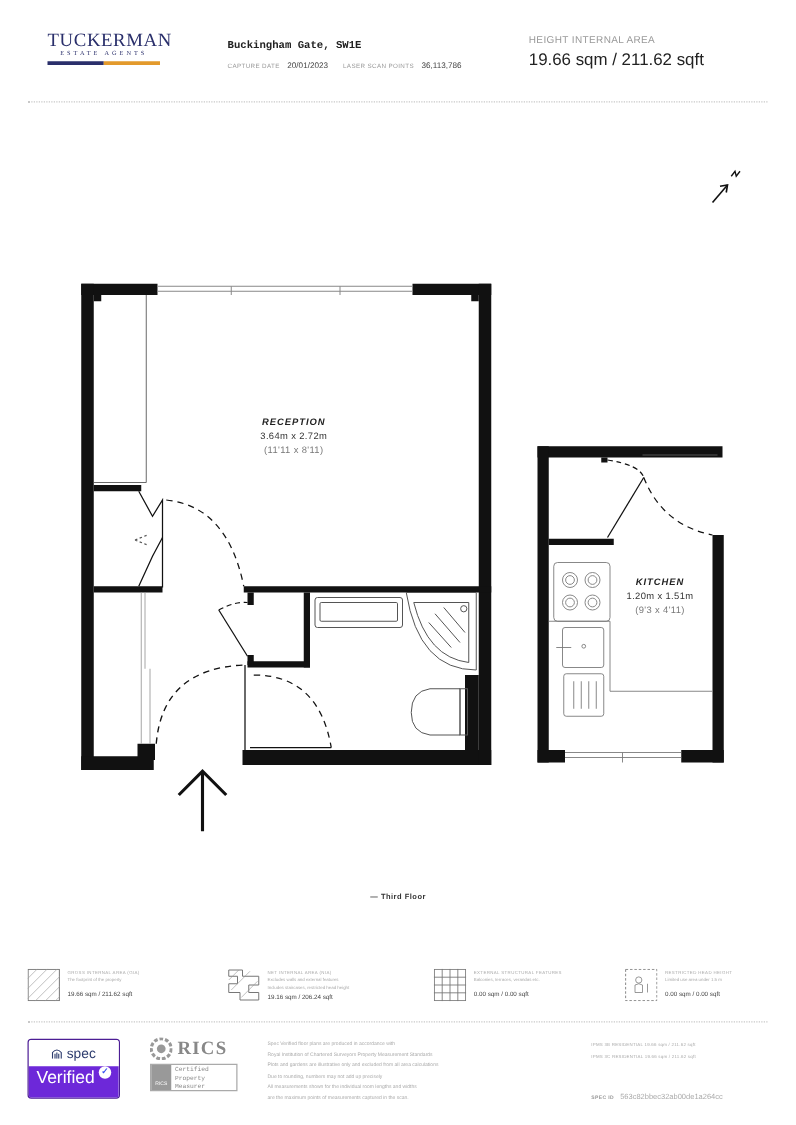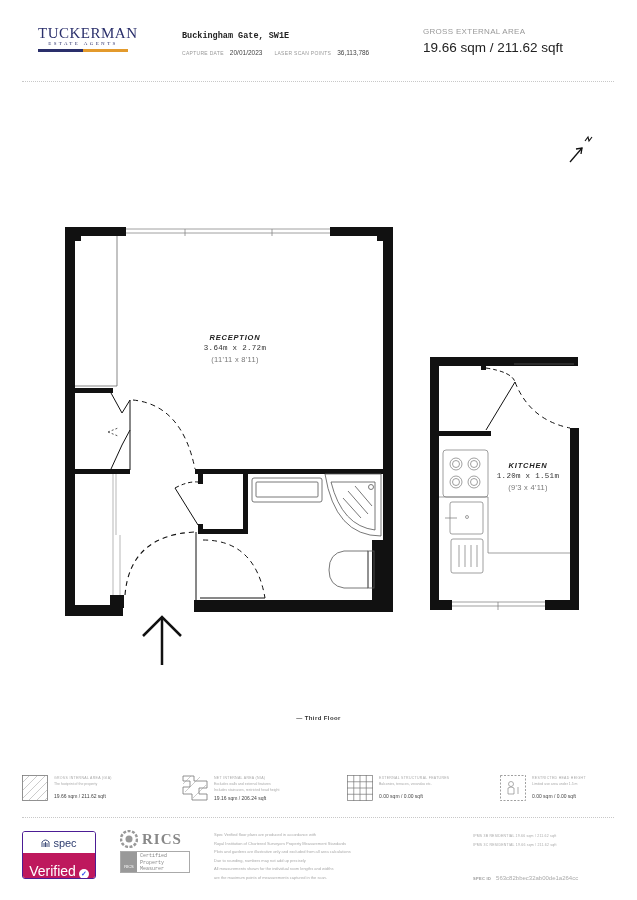--- a/index.html
+++ b/index.html
@@ -19,36 +19,36 @@
     .meta { left: 182px; top: 49px; font-size: 5px; color: #999; display: flex; gap: 6px; align-items: baseline; letter-spacing: 0.3px; }
     .meta .v { font-size: 6.5px; color: #444; letter-spacing: 0; }
     .gia-label { left: 423px; top: 27px; font-size: 8px; color: #999; letter-spacing: 0.3px; }
     .gia-value { left: 423px; top: 40px; font-size: 13.5px; color: #222; }
     .dots { left: 22px; width: 592px; height: 0; border-top: 1px dotted #c8c8c8; }
 
     
     .plan { left: 0; top: 100px; width: 637px; height: 640px; }
     .room-label { text-align: center; font-size: 7.5px; line-height: 11px; }
     .room-label .n { font-weight: bold; letter-spacing: 0.8px; color: #222; font-style: italic; }
-    .room-label .m { color: #333; letter-spacing: 0.3px; font-family: Liberation Mono, monospace; }
+    .room-label .m { color: #333; letter-spacing: 0.3px; }
     .room-label .i { color: #777; letter-spacing: 0.3px; }
     .floor-label { left: 0; width: 637px; top: 715px; text-align: center; font-size: 6px; font-weight: bold; color: #333; letter-spacing: 0.4px; }
 
     
     .legend { top: 775px; display: flex; gap: 6px; }
     .legend .icon { width: 26px; height: 26px; flex: none; }
     .legend .txt { display: flex; flex-direction: column; }
     .legend .t { font-size: 3.5px; color: #aaa; letter-spacing: 0.3px; line-height: 6px; }
     .legend .d { font-size: 3.5px; color: #aaa; line-height: 6px; }
     .legend .val { font-size: 5px; color: #444; margin-top: 6px; }
 
     
     .spec-badge { left: 22px; top: 831px; width: 74px; height: 48px; border: 1px solid #4c1d95; border-radius: 3px; overflow: hidden; }
     .spec-top { height: 21px; background: #fff; display: flex; align-items: center; justify-content: center; gap: 3px; font-size: 11px; color: #2d3c6e; }
-    .spec-bot { height: 26px; background: #be185d; color: #fff; font-size: 14px; display: flex; align-items: flex-end; justify-content: center; gap: 3px; }
+    .spec-bot { height: 26px; background: #6d28d9; color: #fff; font-size: 14px; display: flex; align-items: flex-start; justify-content: center; gap: 3px; }
     .check { width: 10px; height: 10px; border-radius: 50%; background: #fff; color: #3650f0; font-size: 7px; line-height: 10px; text-align: center; font-weight: bold; }
     .rics { left: 120px; top: 830px; width: 70px; height: 50px; }
     .rics-word { font-family: "Liberation Serif", serif; font-weight: bold; font-size: 15px; color: #888; letter-spacing: 1px; }
     .rics-cert { margin-top: 3px; display: flex; height: 22px; border: 1px solid #aaa; }
     .rics-cert .g { width: 16px; background: #999; color: #fff; font-size: 4px; text-align: center; padding-top: 12px; }
     .rics-cert .c { font-family: "Liberation Mono", monospace; font-size: 5px; color: #888; line-height: 6.5px; padding: 1px 3px; }
     .disclaimer { left: 214px; top: 831px; width: 200px; font-size: 4px; color: #aaa; line-height: 8.5px; }
     .ipms { left: 473px; top: 832px; font-size: 3.5px; color: #aaa; line-height: 9px; letter-spacing: 0.2px; }
     .spec-id { left: 473px; top: 875px; font-size: 6px; color: #aaa; display: flex; gap: 5px; align-items: baseline; }
     .spec-id .k { font-size: 4px; font-weight: bold; color: #999; letter-spacing: 0.3px; }
@@ -65,21 +65,21 @@
     </div>
 </div>
 
 <div class="abs address">Buckingham Gate, SW1E</div>
 <div class="abs meta">
   <span>CAPTURE DATE</span>
   <span class="v">20/01/2023</span>
   <span style="margin-left:6px">LASER SCAN POINTS</span>
   <span class="v">36,113,786</span>
 </div>
-<div class="abs gia-label">GROSS EXTERNAL AREA</div>
+<div class="abs gia-label">HEIGHT INTERNAL AREA</div>
 <div class="abs gia-value">19.66 sqm / 211.62 sqft</div>
 <div class="abs dots" style="top:81px"></div>
 
 <svg class="abs plan" viewBox="0 100 637 640" width="637" height="640">
 
   <g stroke="#111" stroke-width="1.3" fill="none">
     <line x1="570" y1="162" x2="582" y2="148"></line>
     <polyline points="576,149 582,148 581,154"></polyline>
     <path d="M585,141 l3,-4 l1,4 l3,-4" stroke-width="1.1"></path>
   </g>

